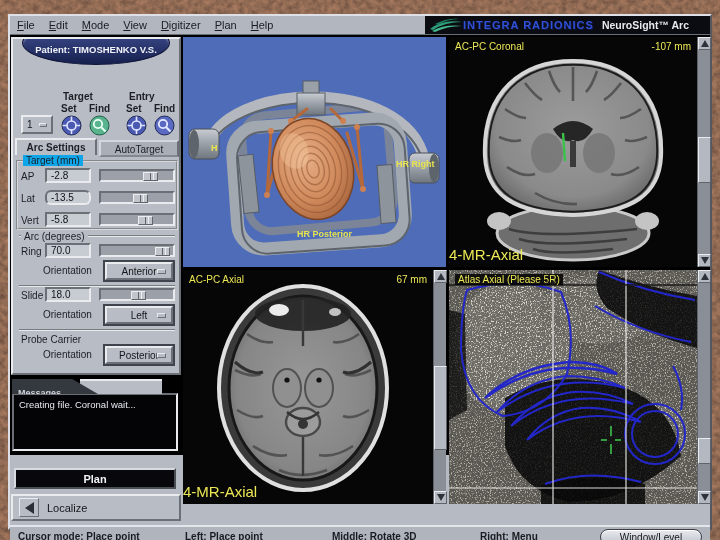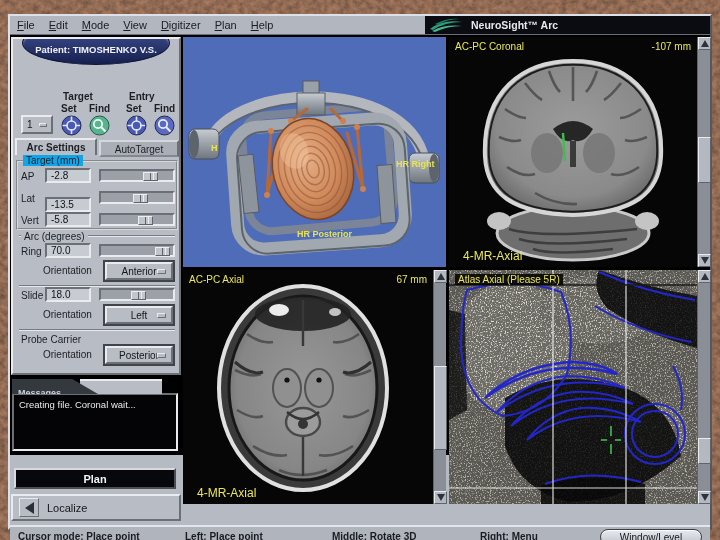--- a/index.html
+++ b/index.html
@@ -118,21 +118,21 @@
                     border-bottom:1px solid #6b7077; border-right:1px solid #6b7077;
                     display:flex; align-items:center; justify-content:center; }
   .localize-arrow .tri { width:0; height:0; border-right:9px solid #2a2e36;
                          border-top:6px solid transparent; border-bottom:6px solid transparent; }
   .localize-bar .lbl { font-size:11px; color:#14161a; margin-left:8px; }
 
   
   .vp { position:absolute; background:#000; overflow:hidden; }
   .vp-title { position:absolute; left:6px; top:4px; font-size:10px; color:#ece855; z-index:5; white-space:nowrap; }
   .vp-slice { position:absolute; right:6px; top:4px; font-size:10px; color:#ece855; z-index:5; }
-  .vp-series { position:absolute; left:14px; bottom:4px; font-size:12px; color:#ece855; z-index:5; }
+  .vp-series { position:absolute; left:0; bottom:4px; font-size:15px; color:#ece855; z-index:5; }
   .vp-chip { background:rgba(0,0,0,.85); padding:0 3px; }
   .label3d { position:absolute; font-size:9px; font-weight:bold; color:#e8e44e; z-index:5; white-space:nowrap; }
 
   
   .sbar { position:absolute; width:13px; background:#8a8e96;
           border-left:1px solid #5f646b; }
   .sbtn { position:absolute; left:0; width:13px; height:13px; background:#b4b8c0;
           border-top:1px solid #e9ebee; border-left:1px solid #e9ebee;
           border-bottom:1px solid #5f646b; border-right:1px solid #5f646b;
           display:flex; align-items:center; justify-content:center; cursor:pointer; }
@@ -173,20 +173,21 @@
     <span class="menu-item">View</span>
     <span class="menu-item">Digitizer</span>
     <span class="menu-item">Plan</span>
     <span class="menu-item">Help</span>
     <div class="logo-strip">
       <svg class="swoosh" viewBox="0 0 34 14">
         <path d="M1,11 Q14,1 33,4 Q16,4 4,12 Z" fill="#2e9e7a"></path>
         <path d="M3,13 Q16,6 33,8 Q18,8 6,14 Z" fill="#46b890"></path>
         <path d="M6,6 Q18,0 30,1 Q18,1 9,7 Z" fill="#1e7e62"></path>
       </svg>
+      <span class="brand-text">INTEGRA RADIONICS</span>
       <span class="product-text">NeuroSight™ Arc</span>
     </div>
   </div>
 
   <div class="client">
 
     <div class="panel">
 
       <div class="patient-banner">
         <span>Patient: TIMOSHENKO V.S.</span>
@@ -246,21 +247,21 @@
       </div>
       <span class="prow-label" style="left:8px; top:132px;">AP</span>
       <div class="field sunken" style="left:32px; top:129px;">
           <span>-2.8</span>
         </div>
       <div class="slider sunken" style="left:86px; top:130px;">
           <div class="thumb" style="left:42px;"></div>
         </div>
 
       <span class="prow-label" style="left:8px; top:154px;">Lat</span>
-      <div class="field sunken" style="left:32px; top:158px;">
+      <div class="field sunken" style="left:32px; top:151px;border-radius:6px;">
           <span>-13.5</span>
         </div>
       <div class="slider sunken" style="left:86px; top:152px;">
           <div class="thumb" style="left:32px;"></div>
         </div>
 
       <span class="prow-label" style="left:8px; top:176px;">Vert</span>
       <div class="field sunken" style="left:32px; top:173px;">
           <span>-5.8</span>
         </div>

